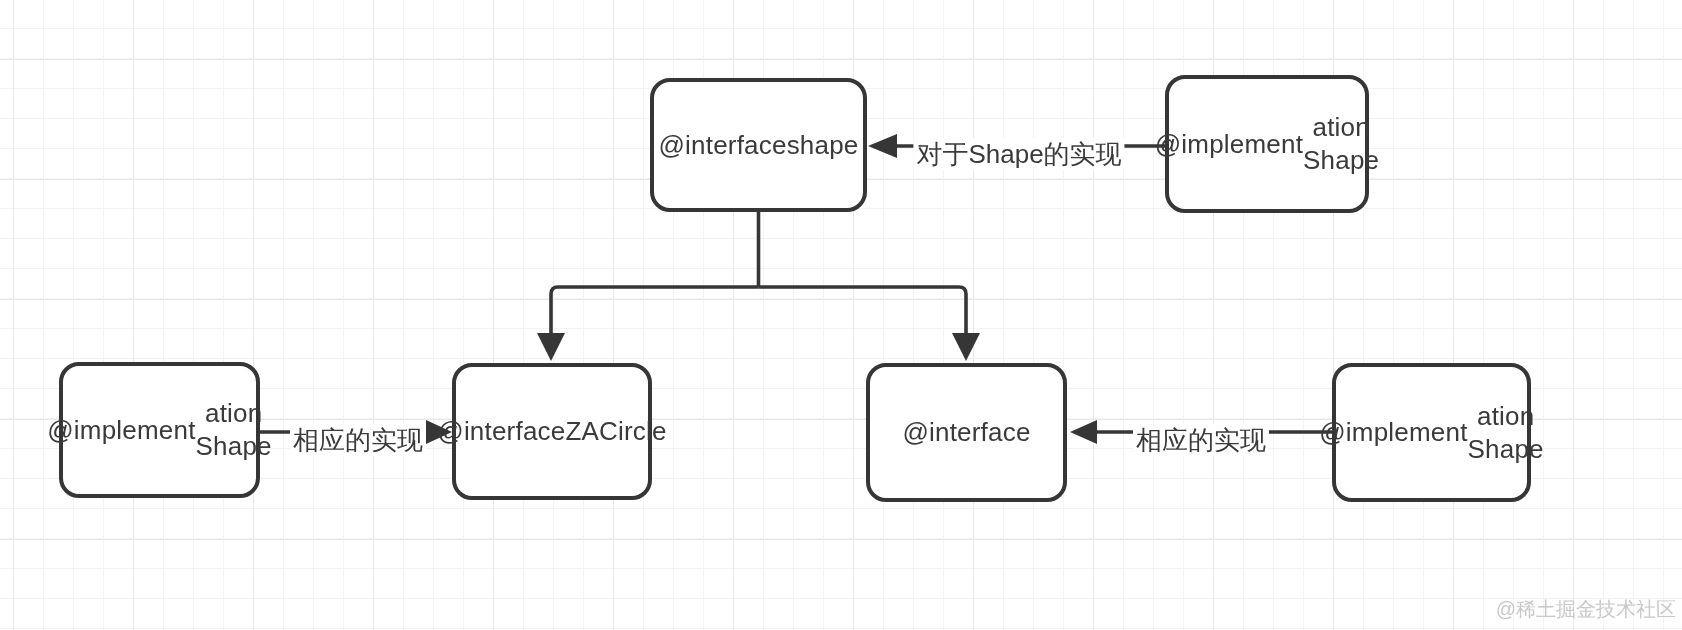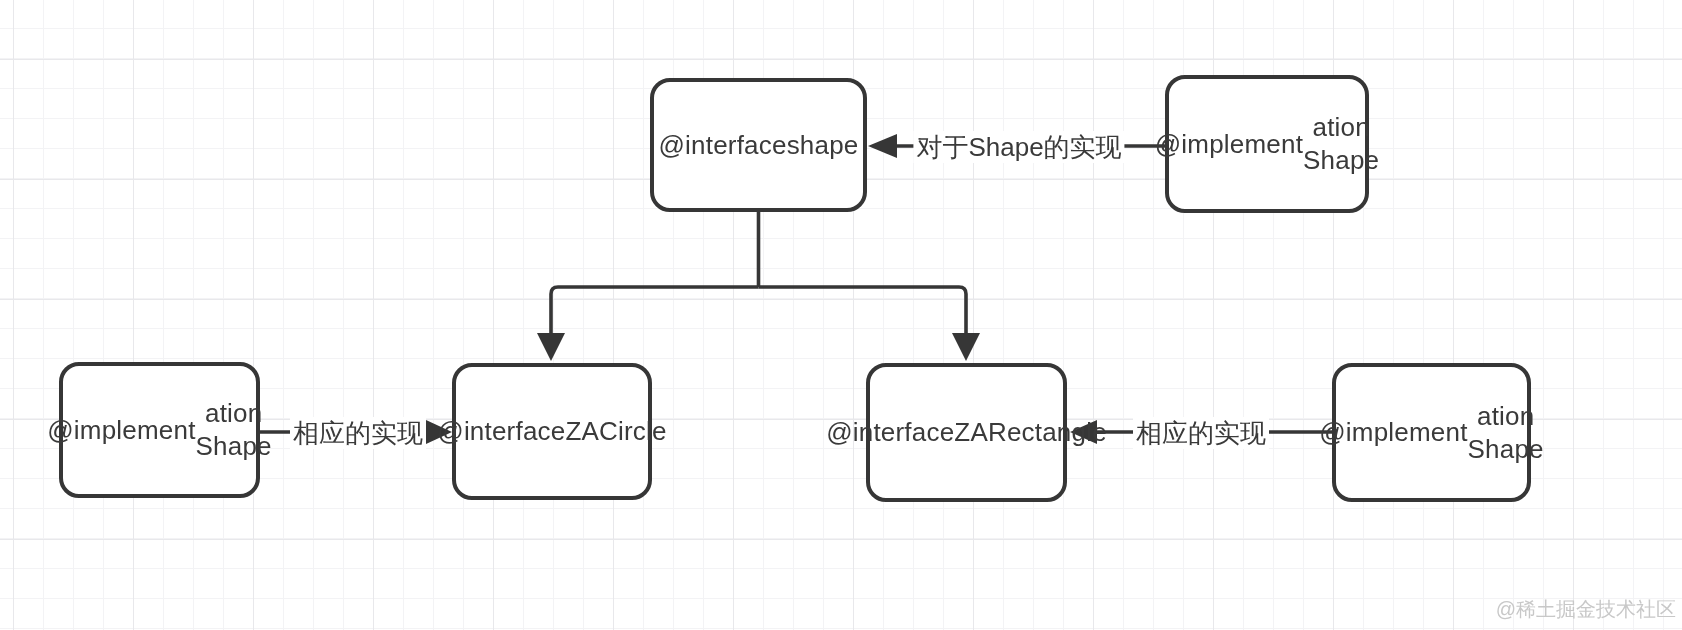--- a/index.html
+++ b/index.html
@@ -62,20 +62,21 @@
   }
   .edge-label {
     position: absolute;
     transform: translate(-50%, -50%);
     background: #ffffff;
     color: var(--text);
     font-size: 26px;
     line-height: 30px;
     white-space: nowrap;
     padding: 1px 3px;
+    margin-top: 7px;
   }
   .watermark {
     position: absolute;
     right: 6px;
     bottom: 10px;
     color: var(--watermark);
     font-size: 20px;
     line-height: 22px;
     margin-left: 24px;
   }
@@ -118,21 +119,20 @@
     <span>ation Shape</span>
   </div>
 
   <div class="node" style="left:452px; top:363px; width:200px; height:137px;">
     <span>@interface</span>
     <span>ZACircle</span>
   </div>
 
   <div class="node" style="left:866px; top:363px; width:201px; height:139px;">
     <span>@interface</span>
-    <span>ZARectangle</span>
   </div>
 
   <div class="node" style="left:1332px; top:363px; width:199px; height:139px;">
     <span>@implement</span>
     <span>ation Shape</span>
   </div>
 
   <div class="edge-label" style="left:1019px; top:147px;">对于Shape的实现</div>
 
   <div class="edge-label" style="left:358px; top:433px;">相应的实现</div>

